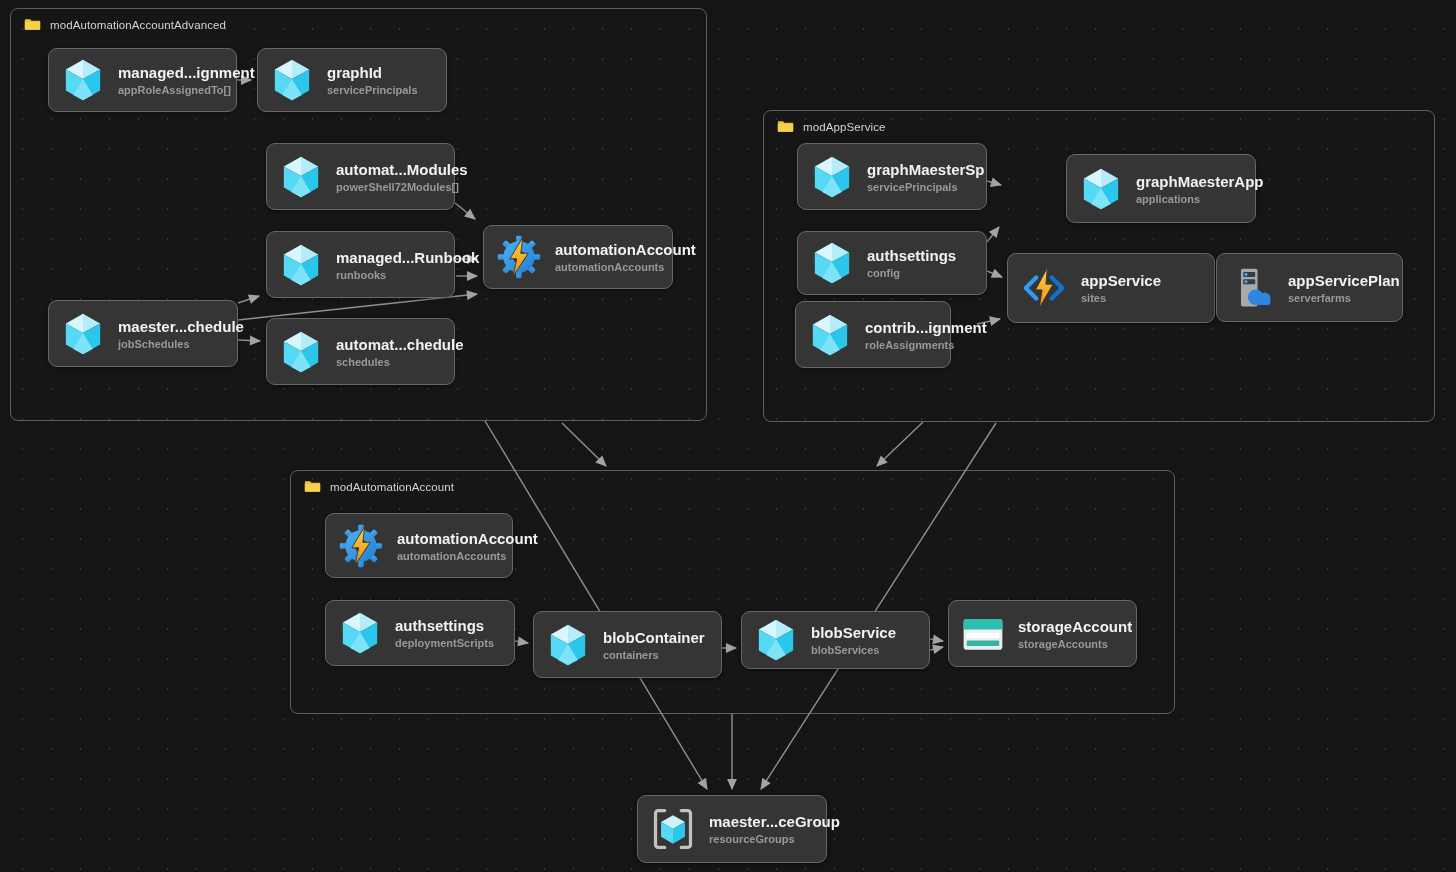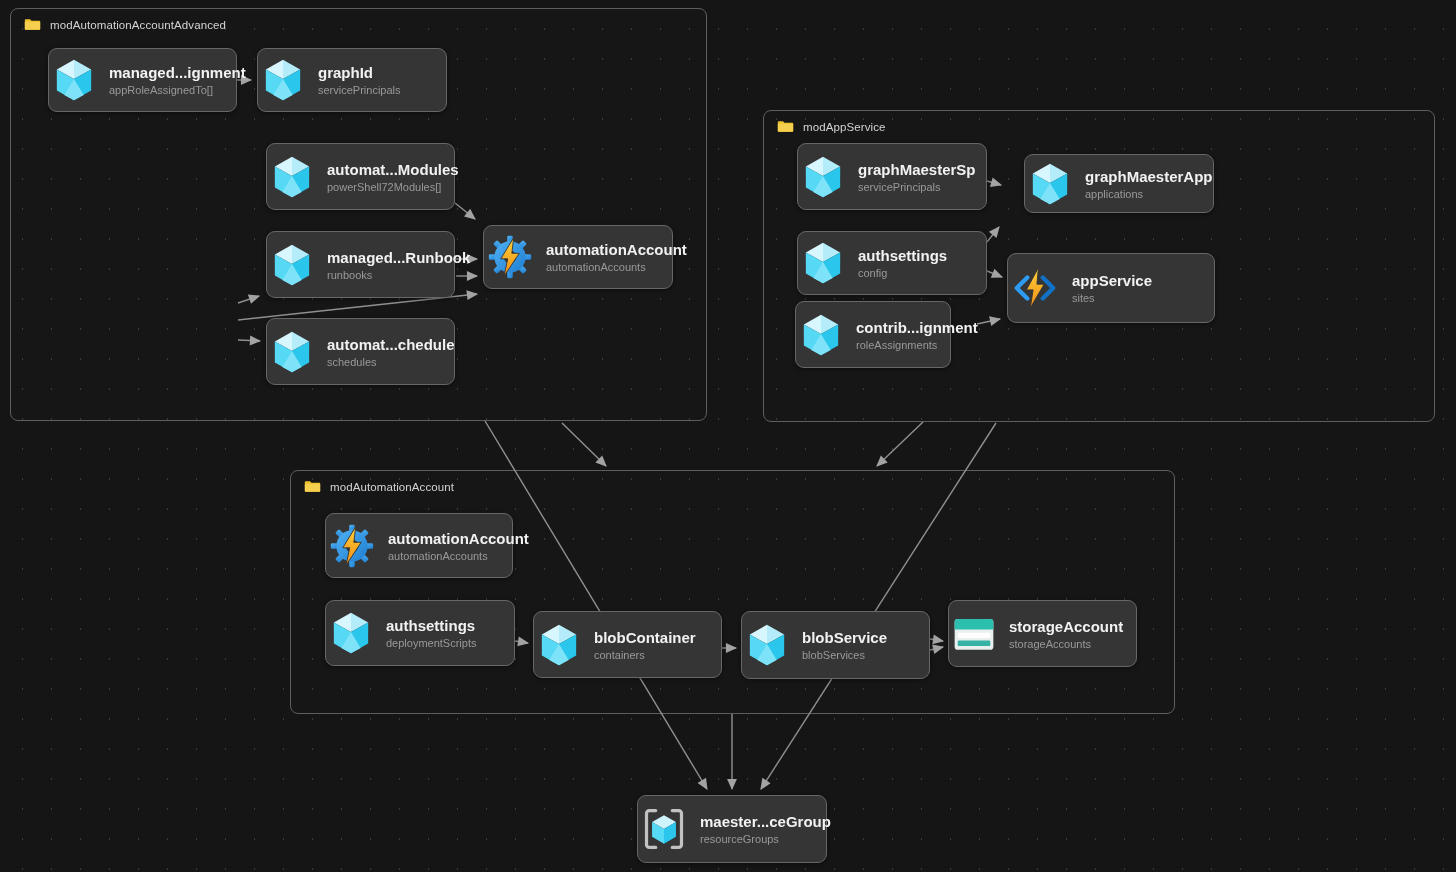--- a/index.html
+++ b/index.html
@@ -16,27 +16,27 @@
   }
   .module-header{
     position:absolute;top:9px;left:13px;display:flex;align-items:center;gap:9px;
     font-size:11.5px;color:#d4d4d4;letter-spacing:.1px;white-space:nowrap;
   }
   .module-header svg{display:block;}
   .edges{position:absolute;left:0;top:0;z-index:2;pointer-events:none;}
   .node{
     position:absolute;z-index:3;box-sizing:border-box;
     background:#353535;border:1px solid #676767;border-radius:9px;
-    display:flex;align-items:center;gap:13px;padding-left:3px;
+    display:flex;align-items:center;gap:13px;padding-left:12px;
     box-shadow:0 1px 4px rgba(0,0,0,.45);cursor:pointer;
   }
   .node .icon{flex:0 0 auto;display:flex;align-items:center;justify-content:center;}
   .node .texts{display:flex;flex-direction:column;gap:3px;min-width:0;}
   .node .title{font-size:15px;font-weight:700;color:#f2f2f2;white-space:nowrap;}
-  .node .sub{font-size:11px;font-weight:400;color:#999999;white-space:nowrap;}
+  .node .sub{font-size:11px;font-weight:700;color:#999999;white-space:nowrap;}
 </style>
 </head>
 <body>
 
 <svg width="0" height="0" style="position:absolute" aria-hidden="true">
   <defs>
     <linearGradient id="boltGrad" x1="0" y1="0" x2="0" y2="1">
       <stop offset="0" stop-color="#ffd23e"></stop>
         <stop offset="1" stop-color="#f08c12"></stop>
     </linearGradient>
@@ -200,20 +200,31 @@
     <span class="icon">
         <svg width="44" height="44">
           <use href="#icon-cube" width="44" height="44"></use>
         </svg>
       </span>
     <span class="texts">
         <span class="title">managed...Runbook</span>
         <span class="sub">runbooks</span>
       </span>
   </div>
+  <div class="node" style="left:48px;top:300px;width:190px;height:67px">
+    <span class="icon">
+        <svg width="44" height="44">
+          <use href="#icon-cube" width="44" height="44"></use>
+        </svg>
+      </span>
+    <span class="texts">
+        <span class="title">maester...chedule</span>
+        <span class="sub">jobSchedules</span>
+      </span>
+  </div>
   <div class="node" style="left:266px;top:318px;width:189px;height:67px">
     <span class="icon">
         <svg width="44" height="44">
           <use href="#icon-cube" width="44" height="44"></use>
         </svg>
       </span>
     <span class="texts">
         <span class="title">automat...chedule</span>
         <span class="sub">schedules</span>
       </span>
@@ -234,21 +245,21 @@
     <span class="icon">
         <svg width="44" height="44">
           <use href="#icon-cube" width="44" height="44"></use>
         </svg>
       </span>
     <span class="texts">
         <span class="title">graphMaesterSp</span>
         <span class="sub">servicePrincipals</span>
       </span>
   </div>
-  <div class="node" style="left:1024px;top:154px;width:190px;height:59px">
+  <div class="node" style="left:1066px;top:154px;width:190px;height:69px">
     <span class="icon">
         <svg width="44" height="44">
           <use href="#icon-cube" width="44" height="44"></use>
         </svg>
       </span>
     <span class="texts">
         <span class="title">graphMaesterApp</span>
         <span class="sub">applications</span>
       </span>
   </div>
@@ -267,20 +278,31 @@
     <span class="icon">
         <svg width="48" height="48">
           <use href="#icon-appsvc" width="48" height="48"></use>
         </svg>
       </span>
     <span class="texts">
         <span class="title">appService</span>
         <span class="sub">sites</span>
       </span>
   </div>
+  <div class="node" style="left:1216px;top:253px;width:187px;height:69px">
+    <span class="icon">
+        <svg width="46" height="46">
+          <use href="#icon-plan" width="46" height="46"></use>
+        </svg>
+      </span>
+    <span class="texts">
+        <span class="title">appServicePlan</span>
+        <span class="sub">serverfarms</span>
+      </span>
+  </div>
   <div class="node" style="left:795px;top:301px;width:156px;height:67px">
     <span class="icon">
         <svg width="44" height="44">
           <use href="#icon-cube" width="44" height="44"></use>
         </svg>
       </span>
     <span class="texts">
         <span class="title">contrib...ignment</span>
         <span class="sub">roleAssignments</span>
       </span>
@@ -312,21 +334,21 @@
     <span class="icon">
         <svg width="44" height="44">
           <use href="#icon-cube" width="44" height="44"></use>
         </svg>
       </span>
     <span class="texts">
         <span class="title">blobContainer</span>
         <span class="sub">containers</span>
       </span>
   </div>
-  <div class="node" style="left:741px;top:611px;width:189px;height:68px">
+  <div class="node" style="left:741px;top:611px;width:189px;height:58px">
     <span class="icon">
         <svg width="44" height="44">
           <use href="#icon-cube" width="44" height="44"></use>
         </svg>
       </span>
     <span class="texts">
         <span class="title">blobService</span>
         <span class="sub">blobServices</span>
       </span>
   </div>

